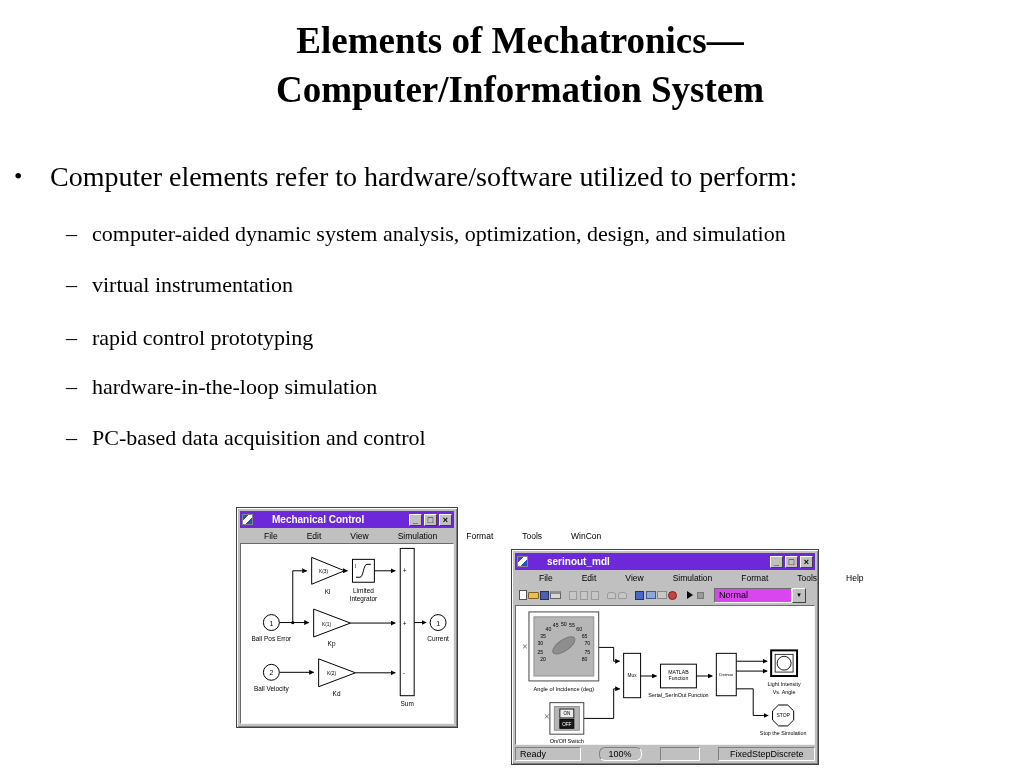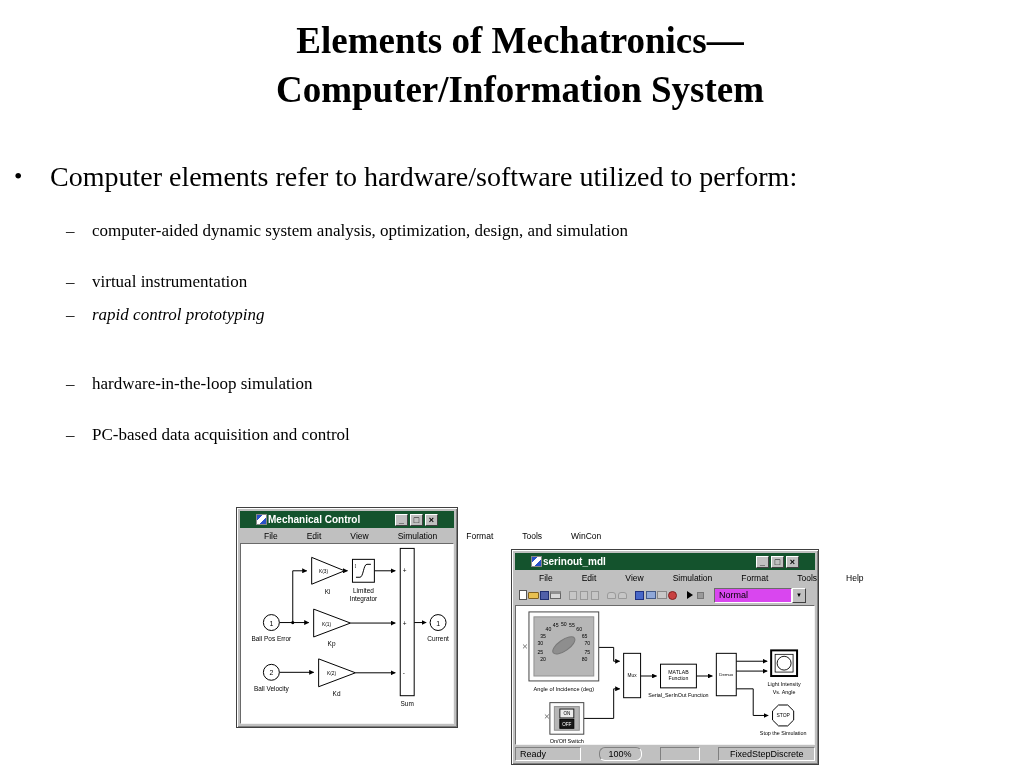--- a/index.html
+++ b/index.html
@@ -6,30 +6,30 @@
   html,body { width:1024px; height:768px; background:#fff; overflow:hidden; }
   body { font-family:"Liberation Serif", serif; color:#000; position:relative; }
 
   
   .page-title { position:absolute; top:16px; left:8px; width:1024px; text-align:center;
     font-weight:bold; font-size:37px; line-height:49px; }
   .page-title span { display:block; }
   .main-bullet-row { position:absolute; top:161px; left:0; width:1010px; font-size:28px; }
   .main-bullet-row .bullet { position:absolute; left:14px; top:2px; font-size:24px; }
   .main-bullet-row .btext { position:absolute; left:50px; top:0; width:950px; }
-  .sub-row { position:absolute; left:66px; font-size:17px; white-space:nowrap; }
+  .sub-row { position:absolute; left:66px; font-size:22px; white-space:nowrap; }
   .sub-row .dash { display:inline-block; width:26px; }
 
   
   .window { position:absolute; background:#c0c0c0; border:1px solid #404040;
     box-shadow: inset 1px 1px 0 #ffffff, inset -1px -1px 0 #808080;
     padding:3px; display:flex; flex-direction:column;
     font-family:"Liberation Sans", sans-serif; }
-  .titlebar { flex:0 0 17px; background:#14532d; color:#fff; display:flex;
-    align-items:center; gap:1px; padding:0 16px; font-size:10px; font-weight:bold; }
+  .titlebar { flex:0 0 17px; background:#6d28d9; color:#fff; display:flex;
+    align-items:center; gap:19px; padding:0 2px; font-size:10px; font-weight:bold; }
   .app-icon { width:11px; height:11px; flex:0 0 11px; background:#fff;
     border:1px solid #888;
     background-image:linear-gradient(135deg, #2850c8 28%, #ffffff 28%, #ffffff 62%, #2850c8 62%); }
   .title-text { white-space:nowrap; overflow:hidden; }
   .tb-buttons { margin-left:auto; display:flex; gap:2px; }
   .tb-btn { width:13px; height:12px; background:#c0c0c0; border:1px solid;
     border-color:#fff #404040 #404040 #fff; font-size:9px; line-height:10px;
     text-align:center; color:#000; font-weight:bold; cursor:default; }
   .menubar { flex:0 0 15px; display:flex; align-items:center; padding:1px 4px; }
   .menu-item { font-size:8.5px; color:#000; margin-right:9px; white-space:nowrap;padding-left:20px; }
@@ -79,21 +79,21 @@
     <span>Computer/Information System</span>
   </h1>
 
   <div class="main-bullet-row">
     <span class="bullet">•</span>
     <span class="btext">Computer elements refer to hardware/software utilized to perform:</span>
   </div>
 
   <div class="sub-row" style="top:221px;"><span class="dash">–</span><span>computer-aided dynamic system analysis, optimization, design, and simulation</span></div>
   <div class="sub-row" style="top:272px;"><span class="dash">–</span><span>virtual instrumentation</span></div>
-  <div class="sub-row" style="top:305px;font-style:italic;"><span class="dash">–</span><span>rapid control prototyping</span></div>
+  <div class="sub-row" style="top:325px;"><span class="dash">–</span><span>rapid control prototyping</span></div>
   <div class="sub-row" style="top:374px;"><span class="dash">–</span><span>hardware-in-the-loop simulation</span></div>
   <div class="sub-row" style="top:425px;"><span class="dash">–</span><span>PC-based data acquisition and control</span></div>
 
   <div class="window" style="left:236px; top:507px; width:222px; height:221px;">
     <div class="titlebar">
       <span class="app-icon"></span>
       <span class="title-text">Mechanical Control</span>
       <span class="tb-buttons">
         <span class="tb-btn">_</span>
         <span class="tb-btn">□</span>

